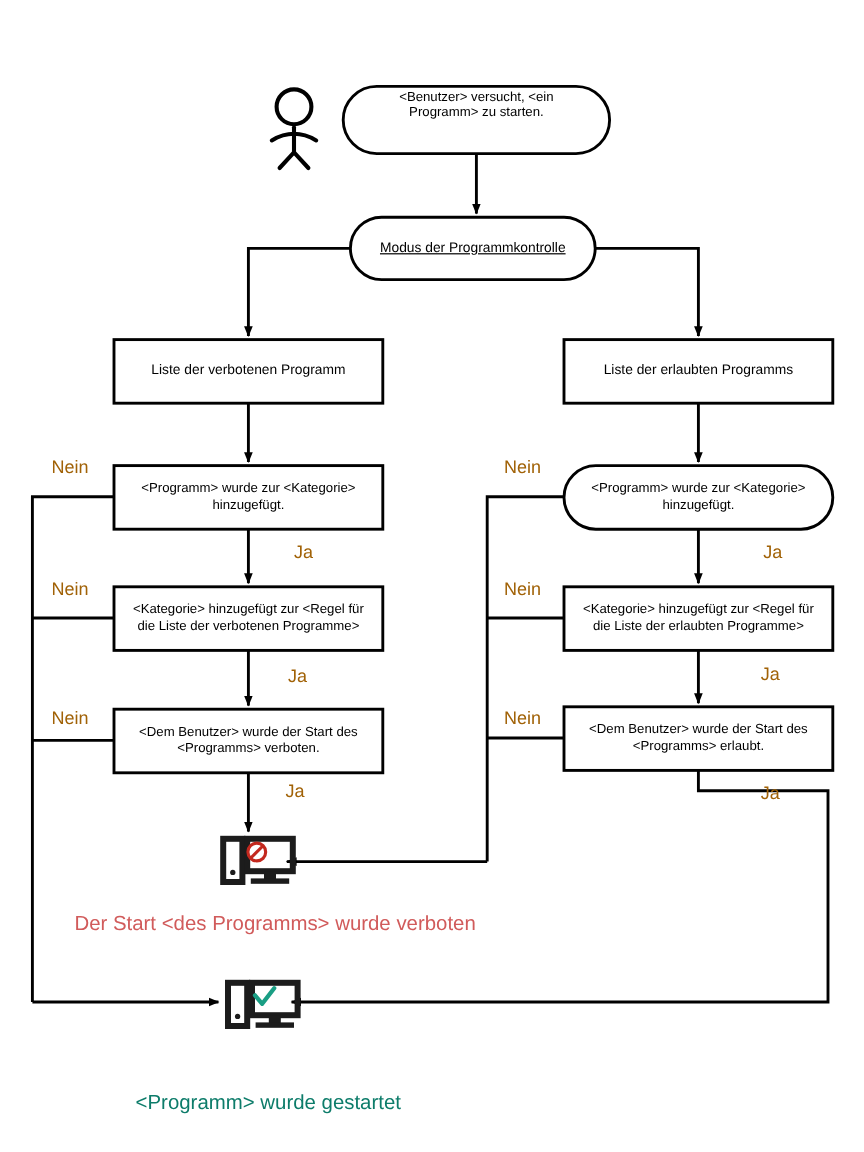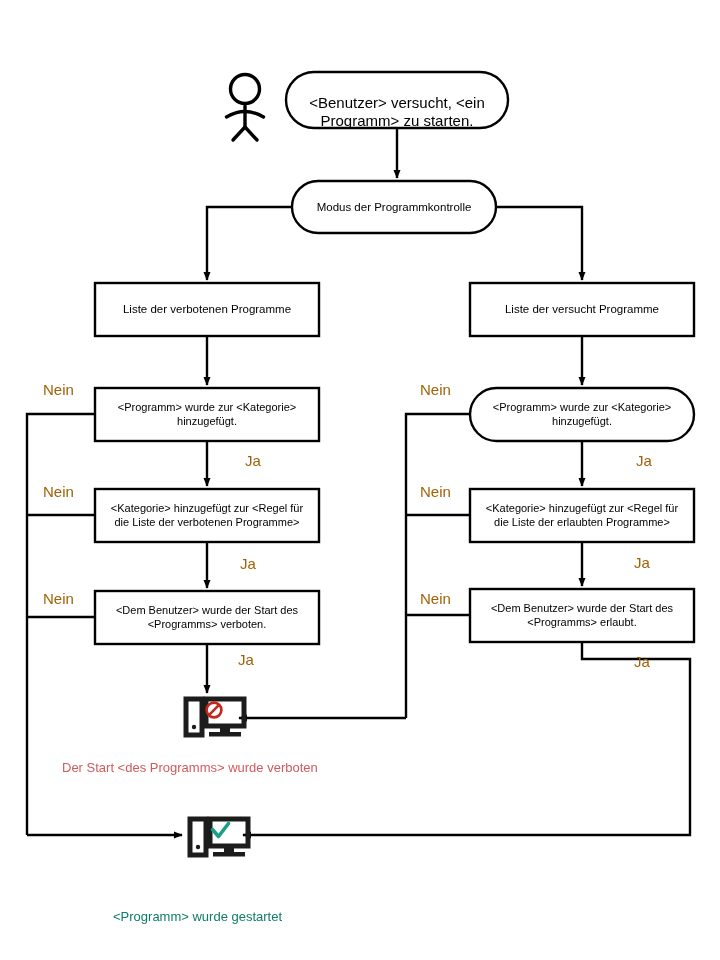--- a/index.html
+++ b/index.html
@@ -39,21 +39,21 @@
     pointer-events: none;
   }
   .edge-label {
     position: absolute;
     color: #a16207;
     font-size: 15px;
     white-space: nowrap;
   }
   .caption {
     position: absolute;
-    font-size: 13px;
+    font-size: 17px;
     white-space: nowrap;
   }
   .cap-denied { color: #d15b5b; }
   .cap-allowed { color: #0d7c6a; margin-top: 36px; }
 </style>
 </head>
 <body>
 
 <div id="stage">
 
@@ -138,34 +138,34 @@
     <g>
       <rect x="190" y="819" width="16" height="36" fill="none" stroke="#1c1c1c" stroke-width="5"></rect>
       <circle cx="198" cy="847" r="2.2" fill="#1c1c1c"></circle>
       <rect x="210" y="819" width="38" height="27" fill="none" stroke="#1c1c1c" stroke-width="5"></rect>
       <rect x="224" y="846" width="10" height="7" fill="#1c1c1c"></rect>
       <rect x="213" y="852" width="32" height="4.5" fill="#1c1c1c"></rect>
       <path d="M212.5 829.5 L218.5 836.5 L228.5 823.5" fill="none" stroke="#1a9e84" stroke-width="3.6" stroke-linecap="round" stroke-linejoin="round"></path>
     </g>
   </svg>
 
-  <div class="node-text" style="left:286px; top:84px; width:222px; height:56px; font-size:15px;">
+  <div class="node-text" style="left:286px; top:60px; width:222px; height:56px; font-size:11px;">
     <span><span>&lt;Benutzer&gt; versucht, &lt;ein</span><br><span>Programm&gt;  zu starten.</span></span>
   </div>
 
-  <div class="node-text" style="left:292px; top:181px; width:204px; height:52px; font-size:11.5px;">
+  <div class="node-text" style="left:292px; top:181px; width:204px; height:52px; font-size:11.5px;text-decoration:underline;">
     <span>Modus der Programmkontrolle</span>
   </div>
 
   <div class="node-text" style="left:95px; top:283px; width:224px; height:53px; font-size:11.5px;">
-    <span>Liste der verbotenen Programme</span>
+    <span>Liste der verbotenen Programm</span>
   </div>
 
   <div class="node-text" style="left:470px; top:283px; width:224px; height:53px; font-size:11.5px;">
-    <span>Liste der versucht Programme</span>
+    <span>Liste der erlaubten Programms</span>
   </div>
 
   <div class="node-text" style="left:95px; top:388px; width:224px; height:53px; font-size:11px;">
     <span><span>&lt;Programm&gt;  wurde zur &lt;Kategorie&gt;</span><br><span>hinzugefügt.</span></span>
   </div>
 
   <div class="node-text" style="left:470px; top:388px; width:224px; height:53px; font-size:11px;">
     <span><span>&lt;Programm&gt;  wurde zur &lt;Kategorie&gt;</span><br><span>hinzugefügt.</span></span>
   </div>
 

